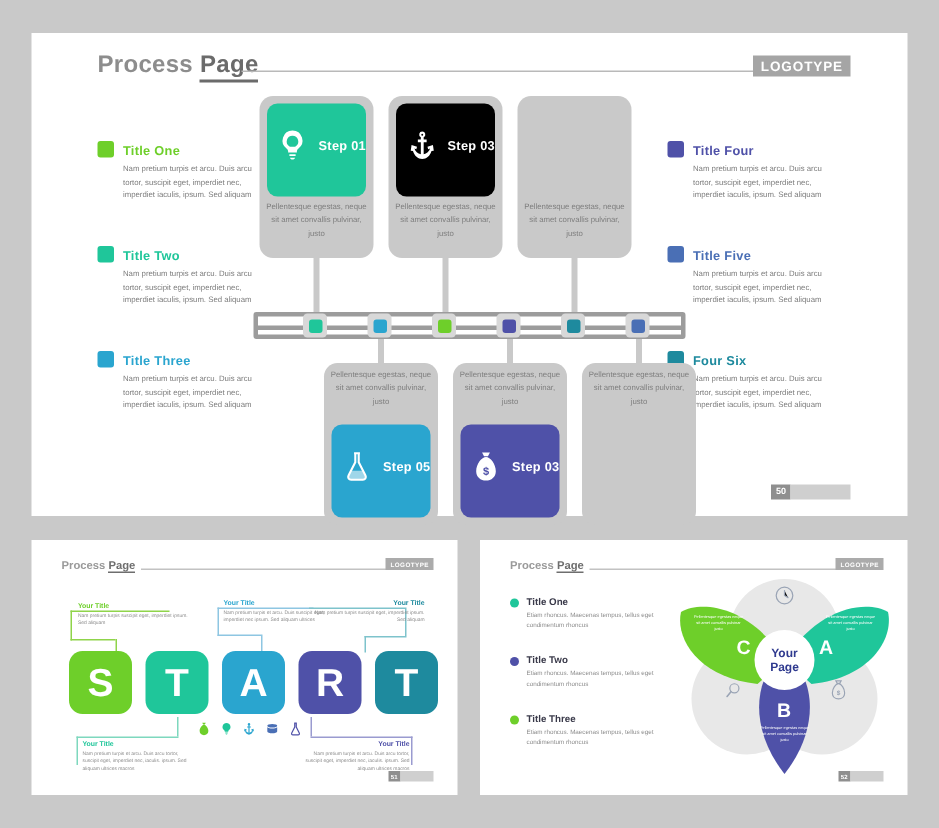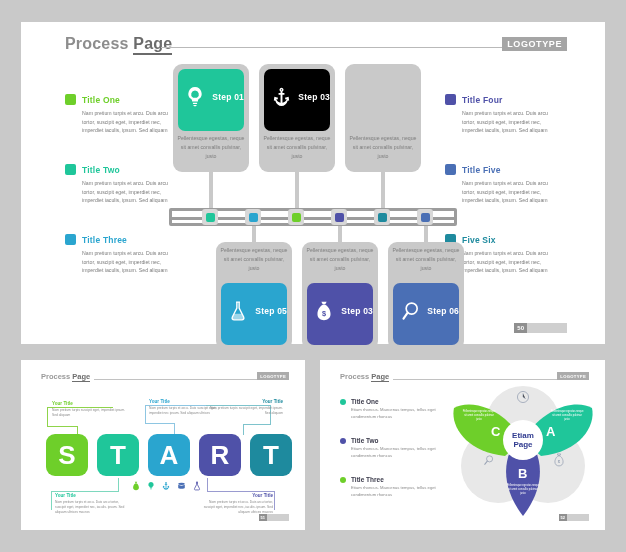--- a/index.html
+++ b/index.html
@@ -190,21 +190,21 @@
       <div class="lg-head">
         <span class="lg-sw" id="sw-r0" style="background: rgb(79, 81, 168);"></span>
         <span class="lg-title" id="tt-r0" style="color: rgb(79, 81, 168);">Title Four</span>
       </div>
       <div class="lg-body">Nam pretium turpis et arcu. Duis arcu tortor, suscipit eget, imperdiet nec, imperdiet iaculis, ipsum. Sed aliquam</div>
     </div>
 
     <div class="legend" style="left:424px; top:212px;">
       <div class="lg-head">
         <span class="lg-sw" id="sw-r2" style="background: rgb(30, 138, 158);"></span>
-        <span class="lg-title" id="tt-r2" style="color: rgb(30, 138, 158);">Five Six</span>
+        <span class="lg-title" id="tt-r2" style="color: rgb(30, 138, 158);">Four Six</span>
       </div>
       <div class="lg-body">Nam pretium turpis et arcu. Duis arcu tortor, suscipit eget, imperdiet nec, imperdiet iaculis, ipsum. Sed aliquam</div>
     </div>
 
     <div class="stem" style="left:188px; top:150px; height:44px;"></div>
     <div class="stem" style="left:274px; top:150px; height:44px;"></div>
     <div class="stem" style="left:360px; top:150px; height:44px;"></div>
 
     <div class="stem" style="left:231px; top:196px; height:28px;"></div>
     <div class="stem" style="left:317px; top:196px; height:28px;"></div>
@@ -282,29 +282,20 @@
               <path fill="#fff" d="M11 5.2c-3.4 0-8 5.6-8 11.6 0 4.8 3.6 7.6 8 7.6s8-2.8 8-7.6c0-6-4.6-11.6-8-11.6z"></path>
               <text x="11" y="19.6" font-size="9" font-weight="bold" text-anchor="middle" fill="#4f51a8" font-family="Liberation Sans, sans-serif">$</text>
             </svg>
         </span>
         <span class="stp">Step 03</span>
       </div>
       <div class="card-body">Pellentesque egestas, neque sit amet convallis pulvinar, justo</div>
     </div>
 
     <div class="card bottom" style="left:367px; top:220px;">
-      <div class="icon-head" id="ih5" style="background: rgb(74, 111, 181);">
-        <span class="ico">
-          <svg width="20" height="21" viewBox="0 0 24 25">
-              <circle cx="14" cy="9" r="6.6" fill="none" stroke="#fff" stroke-width="2"></circle>
-              <path stroke="#fff" stroke-width="2.6" stroke-linecap="round" d="M9.2 13.9 4.2 21"></path>
-            </svg>
-        </span>
-        <span class="stp">Step 06</span>
-      </div>
       <div class="card-body">Pellentesque egestas, neque sit amet convallis pulvinar, justo</div>
     </div>
 
     <div class="pgnum">
       <span class="n">50</span>
       <span class="bar2"></span>
     </div>
   </div>
 
   <div class="slide-sm s2">
@@ -472,21 +463,21 @@
       </span>
       <span style="position:absolute; left:105px; top:73px;">
         <svg width="12" height="14" viewBox="0 0 22 26">
             <path fill="none" stroke="#9aa4b5" stroke-width="1.5" d="M7.8 1.8h6.4l-1.7 3h-3z"></path>
             <path fill="none" stroke="#9aa4b5" stroke-width="1.5" d="M11 5.2c-3.4 0-7.6 5.6-7.6 11.4 0 4.6 3.4 7.4 7.6 7.4s7.6-2.8 7.6-7.4C18.6 10.8 14.4 5.2 11 5.2z"></path>
             <text x="11" y="19" font-size="8" font-weight="bold" text-anchor="middle" fill="#9aa4b5" font-family="Liberation Sans, sans-serif">$</text>
           </svg>
       </span>
 
       <div class="center-circ" style="left:55px; top:40px;">
-        <span>Etiam</span>
+        <span>Your</span>
         <span>Page</span>
       </div>
     </div>
 
     <div class="pg-sm" style="right:16px;">
       <span class="n">52</span>
       <span class="bar2"></span>
     </div>
   </div>
 

